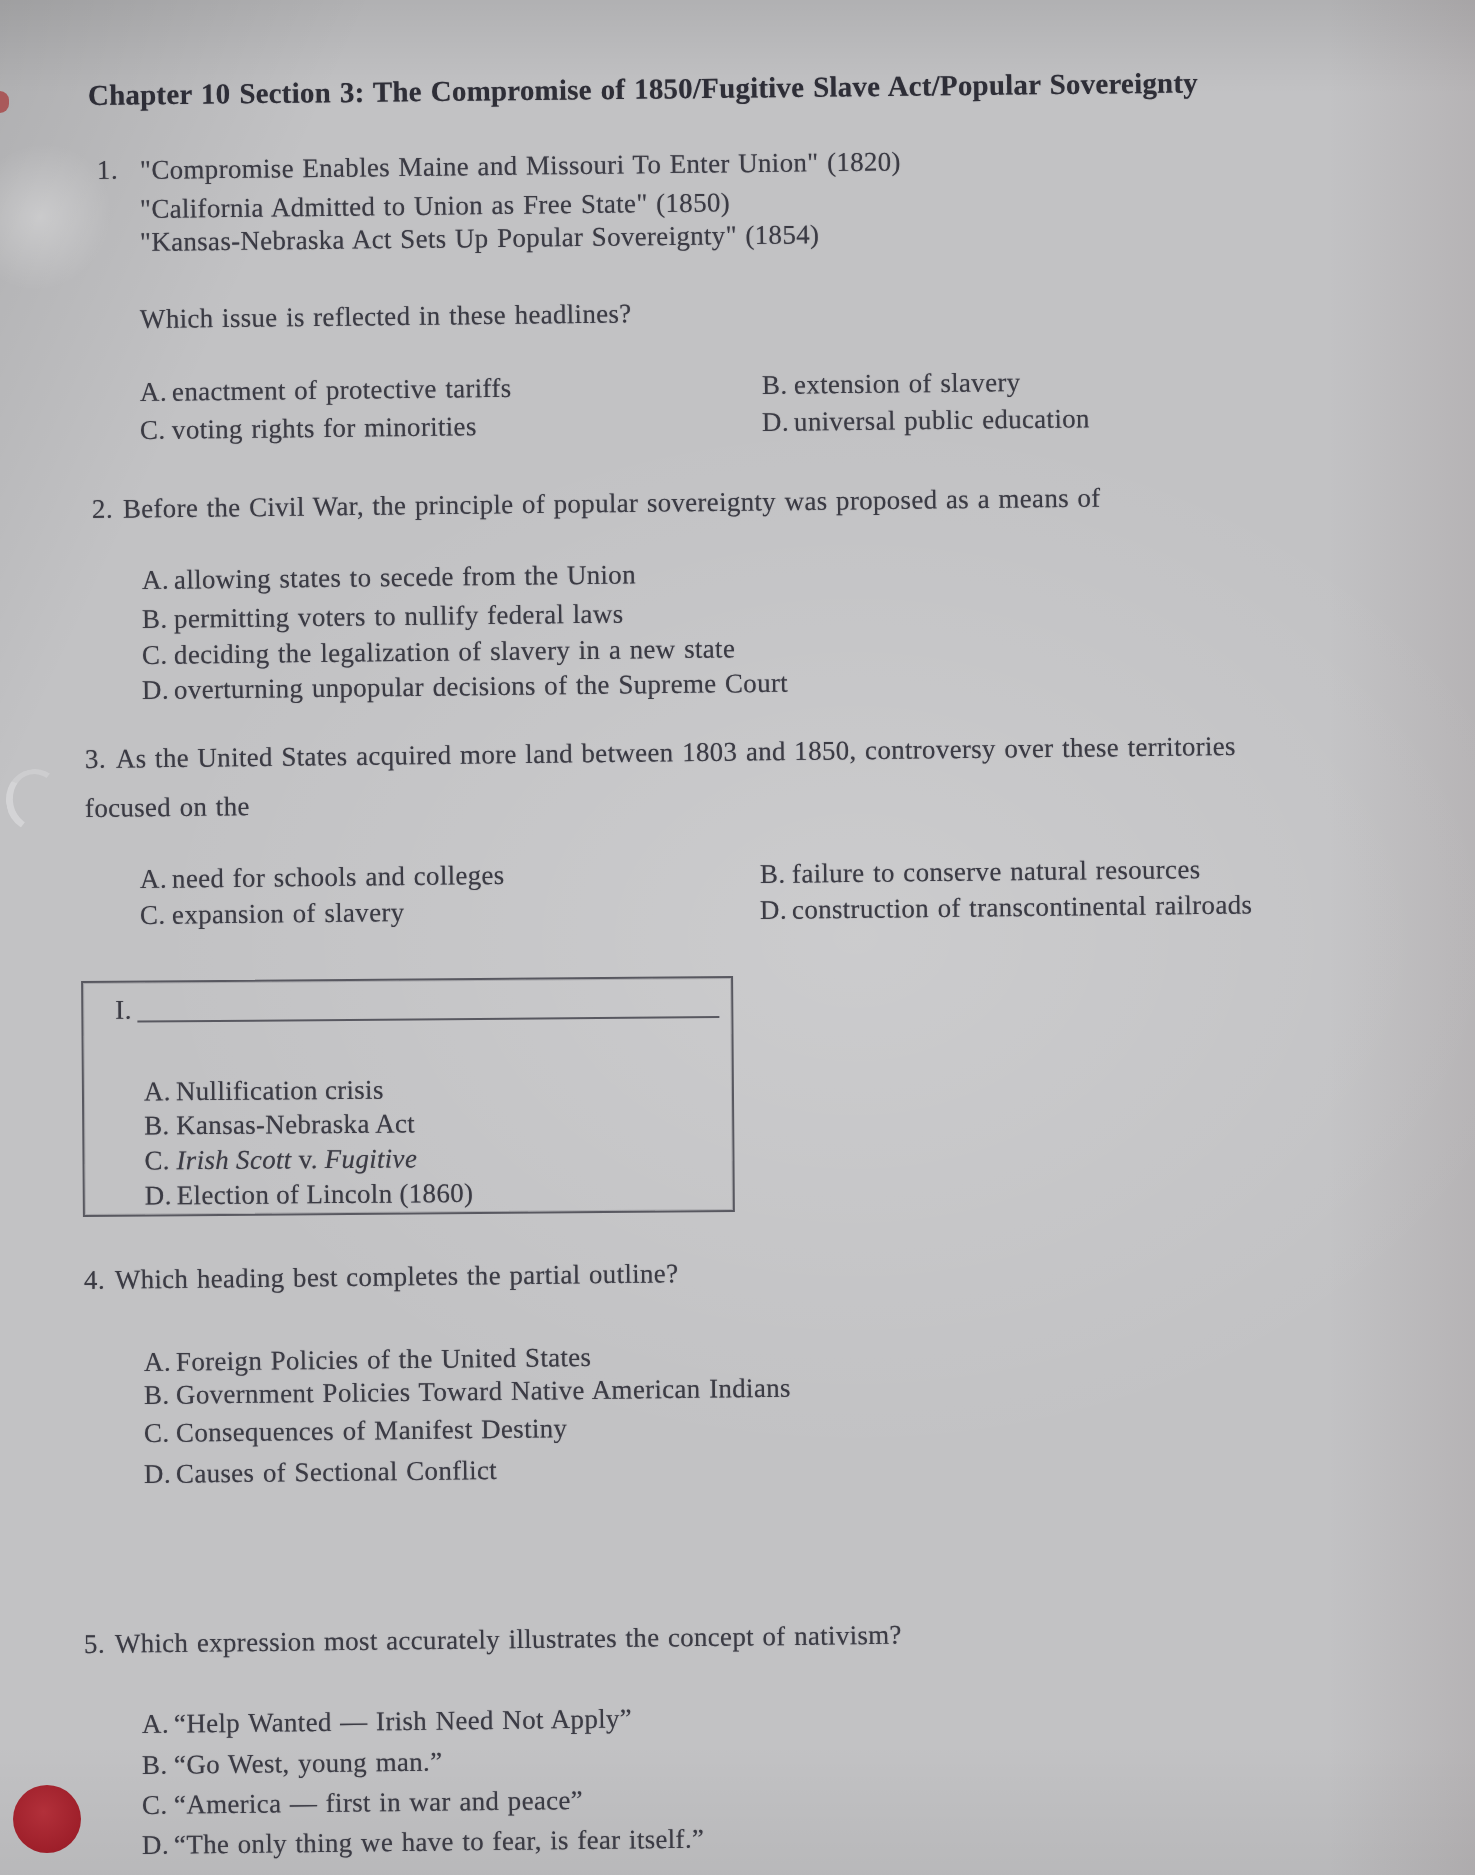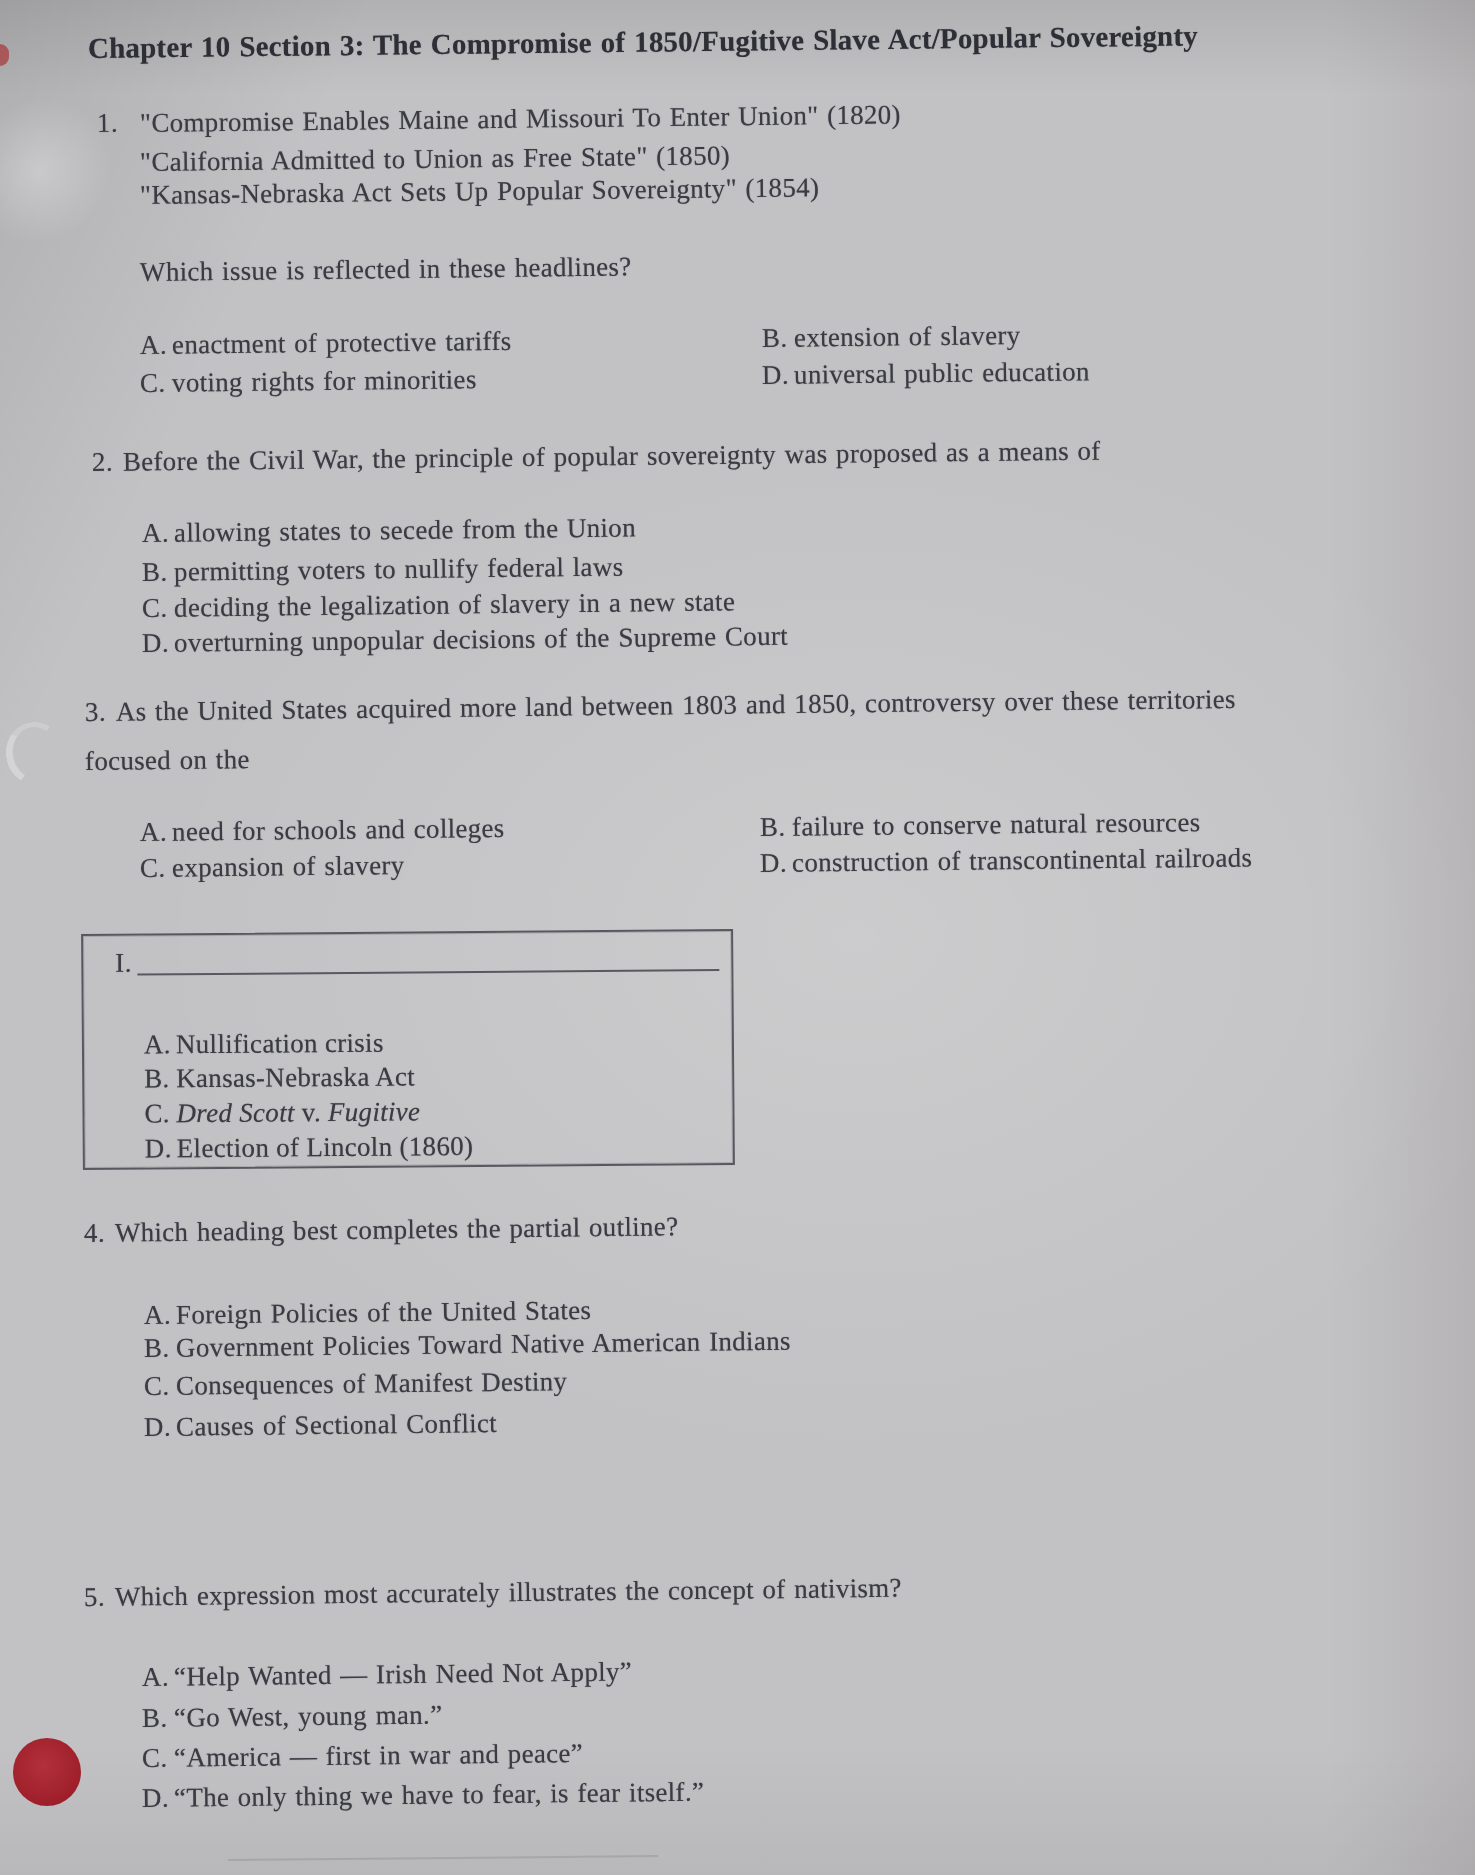--- a/index.html
+++ b/index.html
@@ -7,21 +7,21 @@
     width:1475px;height:1875px;position:relative;overflow:hidden;
     font-family:"Liberation Serif","DejaVu Serif",serif;
     background:
       radial-gradient(1150px 850px at 58% 50%, rgba(255,255,255,.16), transparent 62%),
       linear-gradient(115deg, rgba(0,0,0,.10), transparent 16%),
       linear-gradient(to right, transparent 90%, rgba(95,75,75,.12)),
       linear-gradient(to bottom, rgba(0,0,0,.09), transparent 5%, transparent 93%, rgba(0,0,0,.05)),
       #c2c2c4;
     color:#3b3b44;
   }
-  .sheet{position:absolute;inset:0;}
+  .sheet{position:absolute;inset:0;margin-top:47px;}
   .line{
     position:absolute;white-space:nowrap;line-height:30px;font-size:27px;
     letter-spacing:.3px;word-spacing:1.5px;
     transform:rotate(-0.65deg);transform-origin:0 50%;
     text-shadow:0 0 1px rgba(55,55,66,.55);
   }
   .title{font-size:29px;font-weight:bold;color:#2e2e37;letter-spacing:.2px;}
   .qnum{display:inline-block;margin-right:10px;}
   .opt-label{display:inline-block;min-width:32px;}
   .outline-box{
@@ -93,21 +93,21 @@
   <div class="line" style="left:140px;top:817px;"><span class="opt-label">A.</span><span>need for schools and colleges</span></div>
   <div class="line" style="left:760px;top:812px;"><span class="opt-label">B.</span><span>failure to conserve natural resources</span></div>
   <div class="line" style="left:140px;top:853px;"><span class="opt-label">C.</span><span>expansion of slavery</span></div>
   <div class="line" style="left:760px;top:848px;"><span class="opt-label">D.</span><span>construction of transcontinental railroads</span></div>
 
   <div class="outline-box">
     <div class="box-line" style="left:32px;top:12px;">I.</div>
     <div class="blank-rule"></div>
     <div class="box-line" style="left:60px;top:94px;"><span class="opt-label">A.</span><span>Nullification crisis</span></div>
     <div class="box-line" style="left:60px;top:128px;"><span class="opt-label">B.</span><span>Kansas-Nebraska Act</span></div>
-    <div class="box-line" style="left:60px;top:163px;"><span class="opt-label">C.</span><span class="italic">Dred Scott</span><span> v. </span><span class="italic">Fugitive</span></div>
+    <div class="box-line" style="left:60px;top:163px;"><span class="opt-label">C.</span><span class="italic">Irish Scott</span><span> v. </span><span class="italic">Fugitive</span></div>
     <div class="box-line" style="left:60px;top:198px;"><span class="opt-label">D.</span><span>Election of Lincoln (1860)</span></div>
   </div>
 
   <div class="line" style="left:84px;top:1218px;"><span class="qnum">4.</span><span>Which heading best completes the partial outline?</span></div>
   <div class="line" style="left:144px;top:1300px;"><span class="opt-label">A.</span><span>Foreign Policies of the United States</span></div>
   <div class="line" style="left:144px;top:1333px;"><span class="opt-label">B.</span><span>Government Policies Toward Native American Indians</span></div>
   <div class="line" style="left:144px;top:1371px;"><span class="opt-label">C.</span><span>Consequences of Manifest Destiny</span></div>
   <div class="line" style="left:144px;top:1412px;"><span class="opt-label">D.</span><span>Causes of Sectional Conflict</span></div>
 
   <div class="line" style="left:84px;top:1582px;"><span class="qnum">5.</span><span>Which expression most accurately illustrates the concept of nativism?</span></div>

